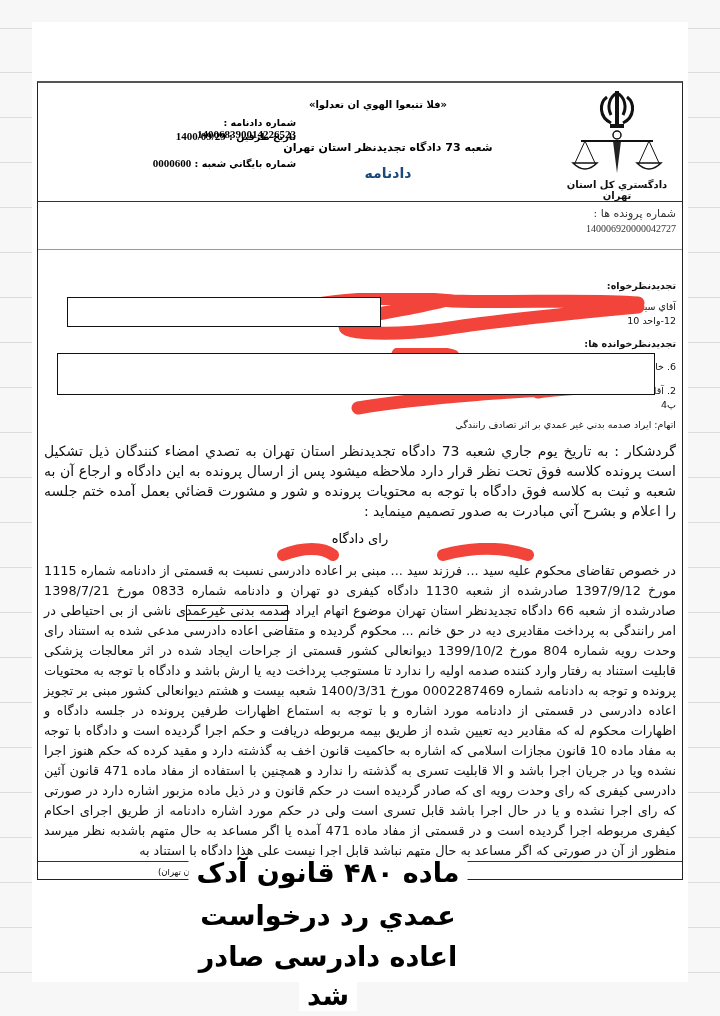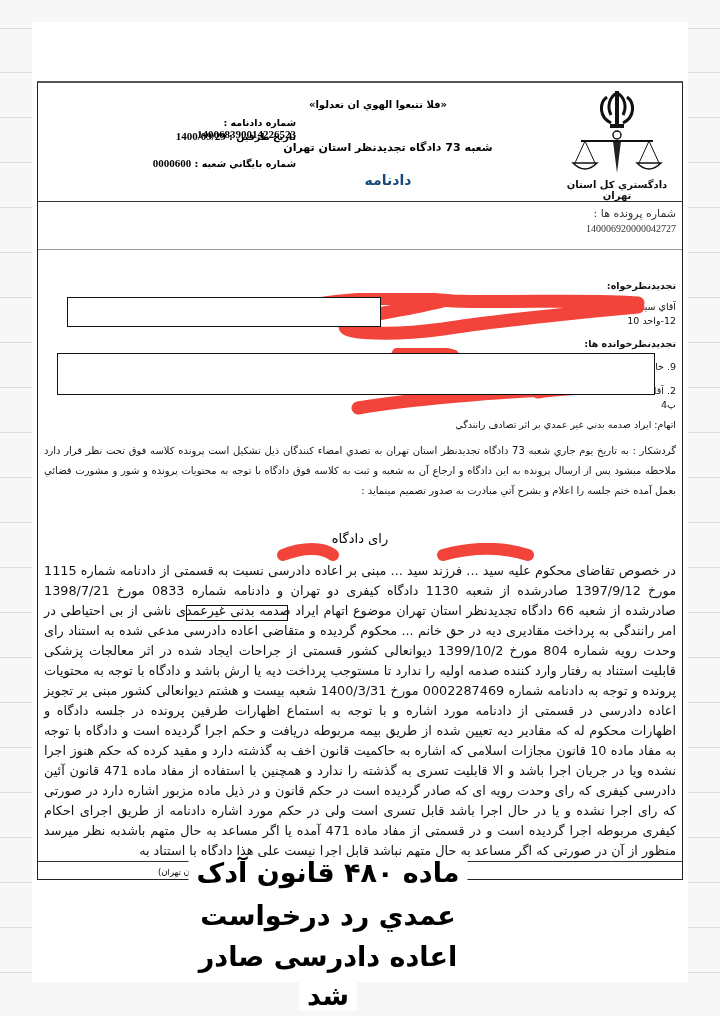--- a/index.html
+++ b/index.html
@@ -17,33 +17,33 @@
       position: absolute; left: 37px; top: 81px; width: 646px; height: 799px;
       border: 1px solid #222; border-top: 2px solid #555; background: #fff;
       box-sizing: border-box;
     }
     .header { position: absolute; left: 0; top: 0; width: 100%; height: 118px; border-bottom: 1px solid #333; }
     .emblem { position: absolute; right: 10px; top: 6px; width: 110px; height: 108px; text-align: center; margin-left: 48px; }
     .emblem svg { display: block; margin: 0 auto; }
     .emblem-caption { font-size: 10px; font-weight: bold; color: #111; margin-top: 2px; direction: rtl; }
     .motto { position: absolute; left: 240px; top: 16px; width: 200px; text-align: center; font-size: 10px; font-weight: bold; direction: rtl; }
     .branch { position: absolute; left: 230px; top: 58px; width: 240px; text-align: center; font-size: 11px; font-weight: bold; direction: rtl; }
-    .doc-title { position: absolute; left: 230px; top: 89px; width: 240px; text-align: center; font-size: 14px; font-weight: bold; color: #1a4a7a; direction: rtl; }
+    .doc-title { position: absolute; left: 230px; top: 82px; width: 240px; text-align: center; font-size: 14px; font-weight: bold; color: #1a4a7a; direction: rtl; }
     .meta { position: absolute; left: 88px; width: 170px; font-size: 9.5px; font-weight: bold; direction: rtl; text-align: right; }
     .meta span.v { font-family: "Liberation Serif", serif; font-size: 11px; }
     .sec-files { position: absolute; left: 0; top: 118px; width: 100%; height: 48px; border-bottom: 1px solid #999; }
     .sec-files .lbl { position: absolute; right: 6px; top: 6px; font-size: 11px; color: #333; direction: rtl; }
     .sec-files .num { position: absolute; right: 6px; top: 22px; font-size: 10px; color: #333; font-family: "Liberation Serif", serif; margin-left: 25px; }
     .rtl { direction: rtl; text-align: right; position: absolute; right: 6px; color: #111; }
     .case-line { top: 174px; font-size: 10px; font-weight: bold; }
     .small-bold { font-size: 9.5px; font-weight: bold; }
     .small { font-size: 9.5px; }
     .redact-box { position: absolute; background: #fff; border: 1.5px solid #111; }
     .scribble { position: absolute; }
-    .body-text { position: absolute; right: 6px; left: 6px; direction: rtl; text-align: justify; font-size: 10px; line-height: 20px; color: #111; font-family: "DejaVu Sans", sans-serif; text-align-last: right; }
+    .body-text { position: absolute; right: 6px; left: 6px; direction: rtl; text-align: justify; font-size: 14px; line-height: 20px; color: #111; font-family: "DejaVu Sans", sans-serif; text-align-last: right; }
     .verdict-title { position: absolute; left: 0; width: 100%; top: 448px; text-align: center; font-size: 13px; direction: rtl; }
     .footer { position: absolute; left: 0; top: 778px; width: 100%; height: 19px; border-top: 1px solid #333; }
     .footer .addr { position: absolute; right: 240px; top: 5px; font-size: 8.5px; direction: rtl; }
     .footer .addr2 { position: absolute; left: 120px; top: 5px; font-size: 8.5px; direction: rtl; }
     .overlay-line {
       position: absolute; font-weight: bold; font-size: 27px; color: #000; direction: rtl;
       background: #fff; padding: 0 8px; font-family: "DejaVu Sans", sans-serif; white-space: nowrap;
       transform: translateX(-50%);
     }
   </style>
@@ -124,21 +124,21 @@
     <div class="lbl">شماره پرونده ها :</div>
     <div class="num">140006920000042727</div>
   </div>
 
 
   <div class="rtl small-bold" style="top:197px">تجديدنظرخواه:</div>
   <div class="rtl small" style="top:218px">آقاي سيدمـ</div>
   <div class="rtl small" style="top:232px">12-واحد 10</div>
 
   <div class="rtl small-bold" style="top:255px">تجديدنظرخوانده ها:</div>
-  <div class="rtl small" style="top:278px">9. خا</div>
+  <div class="rtl small" style="top:278px">6. خا</div>
   <div class="rtl small" style="top:302px">2. آقا</div>
   <div class="rtl small" style="top:316px">پ4</div>
 
   <div class="rtl small" style="top:336px">اتهام: ايراد صدمه بدني غير عمدي بر اثر تصادف رانندگي</div>
 
   <svg class="scribble" style="left:255px; top:210px" width="360" height="50" viewBox="0 0 360 50">
     <path d="M20 12 C60 4 120 4 160 8 C220 10 300 6 345 10 M150 8 C110 18 70 22 60 28 C30 40 90 44 150 36 C200 28 260 22 345 14" stroke="#f2443a" stroke-width="13" fill="none" stroke-linecap="round"></path>
   </svg>
   <svg class="scribble" style="left:300px; top:265px" width="320" height="70" viewBox="0 0 320 70">
     <path d="M60 6 C80 2 100 4 115 8 M20 60 C90 48 200 42 300 36 M200 44 C230 40 280 38 310 36" stroke="#f2443a" stroke-width="13" fill="none" stroke-linecap="round"></path>

